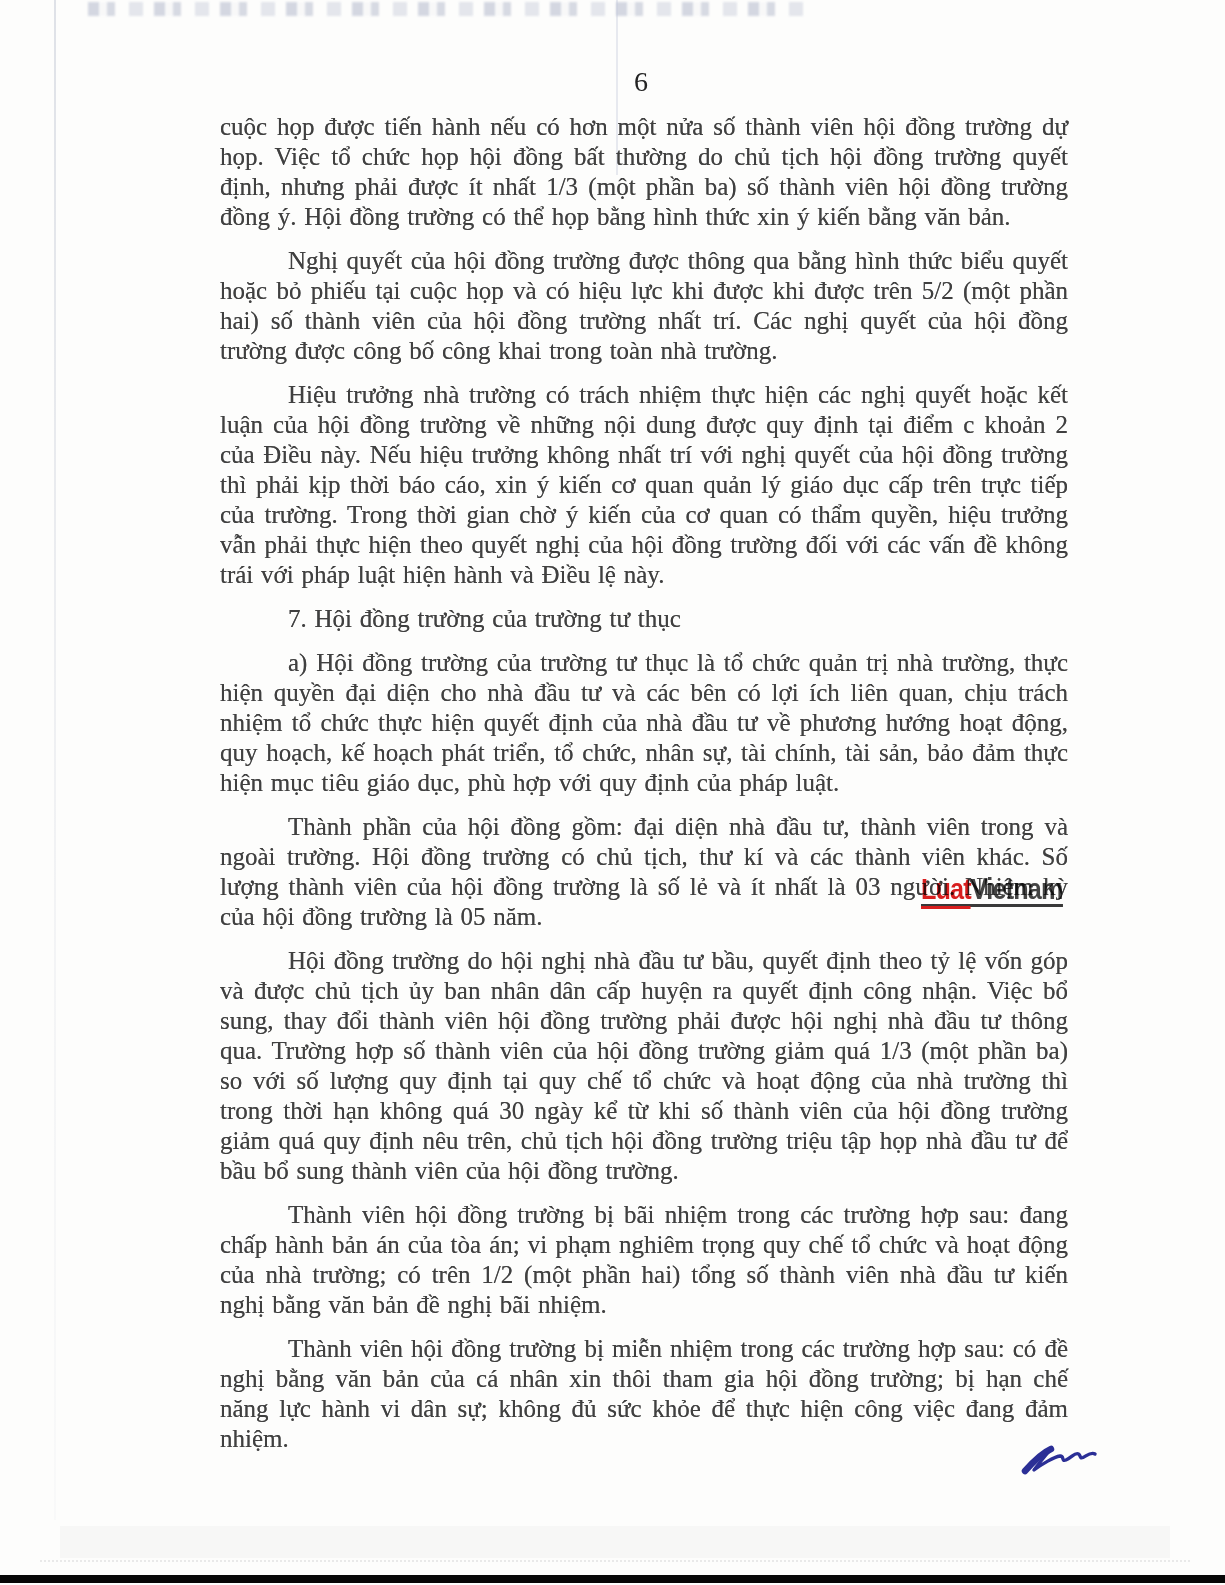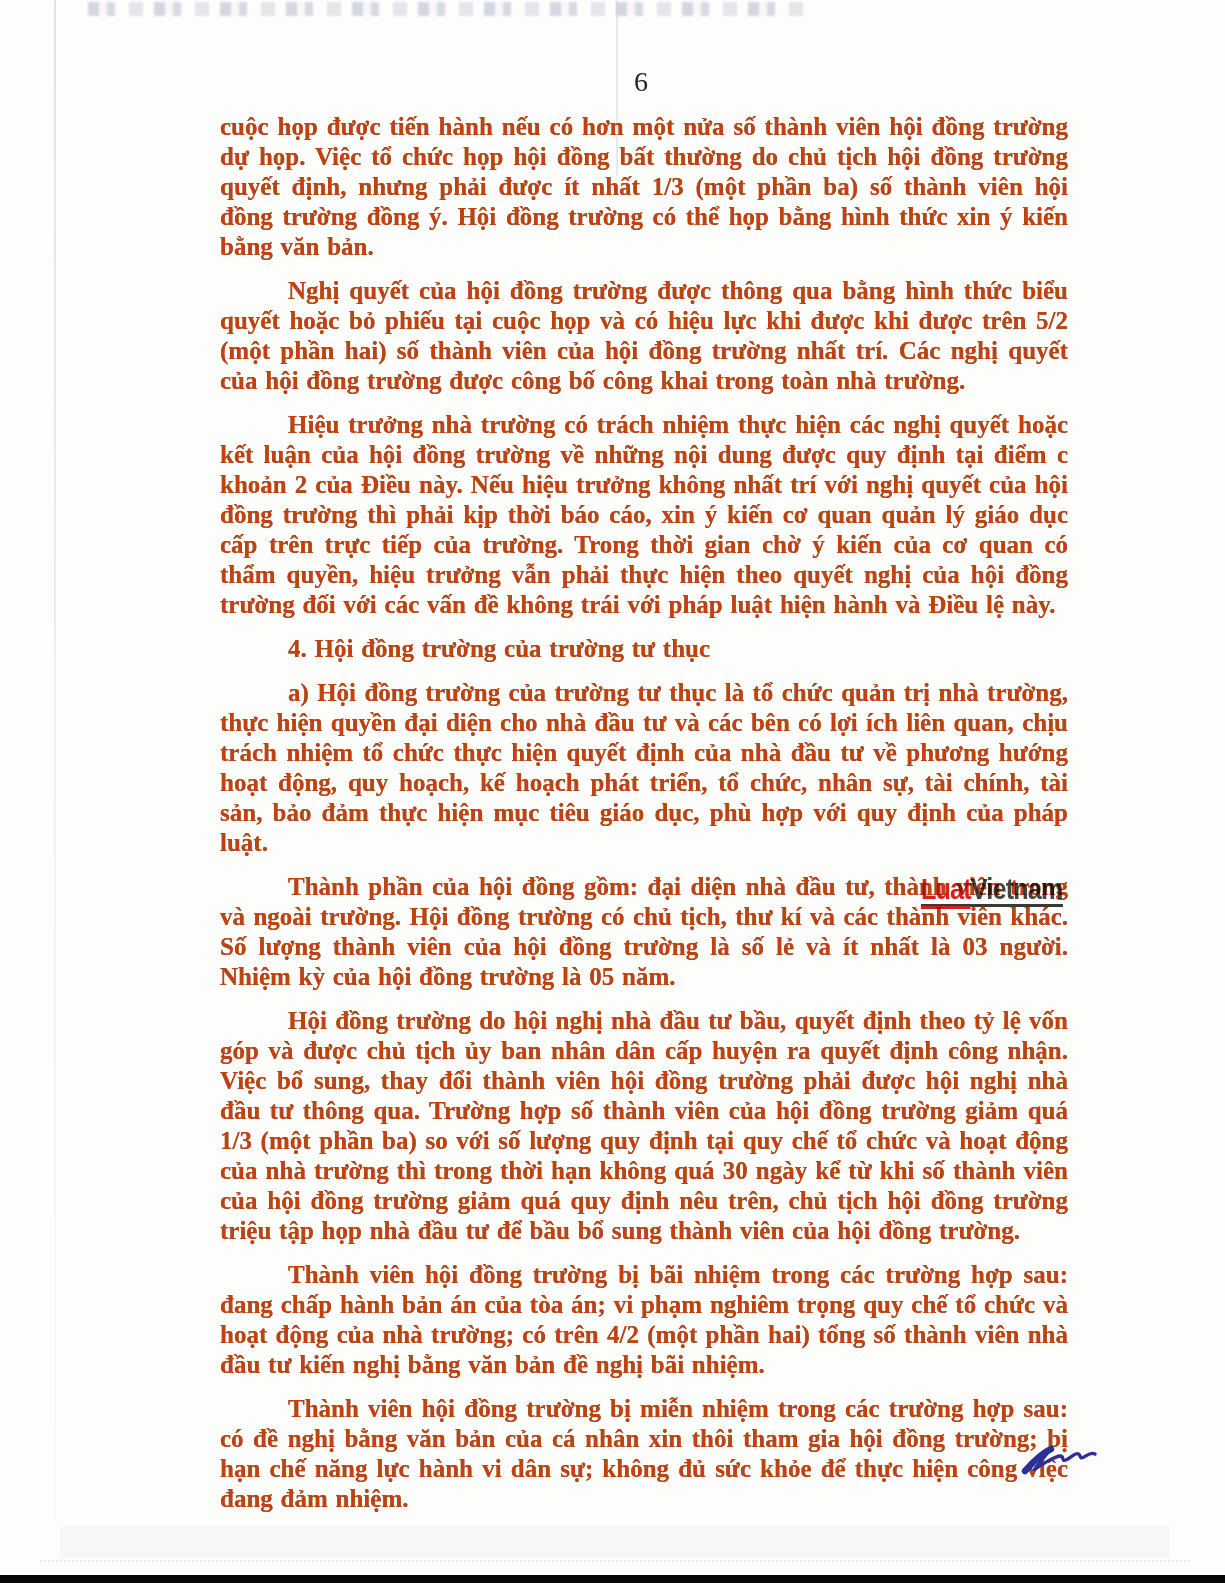--- a/index.html
+++ b/index.html
@@ -77,29 +77,29 @@
 <body style="background: rgb(253, 253, 252);">
 
 <div>
 
   <div class="top-smudge"></div>
   <div class="left-line"></div>
   <div class="mid-line"></div>
 
   <div class="page-number">6</div>
 
-  <div class="content" style="color: #c2410c; font-weight: bold;">
+  <div class="content" style="color: #404040;">
       <p class="para">cuộc họp được tiến hành nếu có hơn một nửa số thành viên hội đồng trường dự họp. Việc tổ chức họp hội đồng bất thường do chủ tịch hội đồng trường quyết định, nhưng phải được ít nhất 1/3 (một phần ba) số thành viên hội đồng trường đồng ý. Hội đồng trường có thể họp bằng hình thức xin ý kiến bằng văn bản.</p>
       <p class="para indent">Nghị quyết của hội đồng trường được thông qua bằng hình thức biểu quyết hoặc bỏ phiếu tại cuộc họp và có hiệu lực khi được khi được trên 5/2 (một phần hai) số thành viên của hội đồng trường nhất trí. Các nghị quyết của hội đồng trường được công bố công khai trong toàn nhà trường.</p>
       <p class="para indent">Hiệu trưởng nhà trường có trách nhiệm thực hiện các nghị quyết hoặc kết luận của hội đồng trường về những nội dung được quy định tại điểm c khoản 2 của Điều này. Nếu hiệu trưởng không nhất trí với nghị quyết của hội đồng trường thì phải kịp thời báo cáo, xin ý kiến cơ quan quản lý giáo dục cấp trên trực tiếp của trường. Trong thời gian chờ ý kiến của cơ quan có thẩm quyền, hiệu trưởng vẫn phải thực hiện theo quyết nghị của hội đồng trường đối với các vấn đề không trái với pháp luật hiện hành và Điều lệ này.</p>
-      <p class="para indent">4. Hội đồng trường của trường tư thục</p>
+      <p class="para indent">7. Hội đồng trường của trường tư thục</p>
       <p class="para indent">a) Hội đồng trường của trường tư thục là tổ chức quản trị nhà trường, thực hiện quyền đại diện cho nhà đầu tư và các bên có lợi ích liên quan, chịu trách nhiệm tổ chức thực hiện quyết định của nhà đầu tư về phương hướng hoạt động, quy hoạch, kế hoạch phát triển, tổ chức, nhân sự, tài chính, tài sản, bảo đảm thực hiện mục tiêu giáo dục, phù hợp với quy định của pháp luật.</p>
       <p class="para indent">Thành phần của hội đồng gồm: đại diện nhà đầu tư, thành viên trong và ngoài trường. Hội đồng trường có chủ tịch, thư kí và các thành viên khác. Số lượng thành viên của hội đồng trường là số lẻ và ít nhất là 03 người. Nhiệm kỳ của hội đồng trường là 05 năm.</p>
       <p class="para indent">Hội đồng trường do hội nghị nhà đầu tư bầu, quyết định theo tỷ lệ vốn góp và được chủ tịch ủy ban nhân dân cấp huyện ra quyết định công nhận. Việc bổ sung, thay đổi thành viên hội đồng trường phải được hội nghị nhà đầu tư thông qua. Trường hợp số thành viên của hội đồng trường giảm quá 1/3 (một phần ba) so với số lượng quy định tại quy chế tổ chức và hoạt động của nhà trường thì trong thời hạn không quá 30 ngày kể từ khi số thành viên của hội đồng trường giảm quá quy định nêu trên, chủ tịch hội đồng trường triệu tập họp nhà đầu tư để bầu bổ sung thành viên của hội đồng trường.</p>
-      <p class="para indent">Thành viên hội đồng trường bị bãi nhiệm trong các trường hợp sau: đang chấp hành bản án của tòa án; vi phạm nghiêm trọng quy chế tổ chức và hoạt động của nhà trường; có trên 4/2 (một phần hai) tổng số thành viên nhà đầu tư kiến nghị bằng văn bản đề nghị bãi nhiệm.</p>
+      <p class="para indent">Thành viên hội đồng trường bị bãi nhiệm trong các trường hợp sau: đang chấp hành bản án của tòa án; vi phạm nghiêm trọng quy chế tổ chức và hoạt động của nhà trường; có trên 1/2 (một phần hai) tổng số thành viên nhà đầu tư kiến nghị bằng văn bản đề nghị bãi nhiệm.</p>
       <p class="para indent">Thành viên hội đồng trường bị miễn nhiệm trong các trường hợp sau: có đề nghị bằng văn bản của cá nhân xin thôi tham gia hội đồng trường; bị hạn chế năng lực hành vi dân sự; không đủ sức khỏe để thực hiện công việc đang đảm nhiệm.</p>
     </div>
 
   <div class="watermark"><span class="wm-red">Luat</span><span class="wm-dark">Vietnam</span></div>
 
   <svg class="signature" width="80" height="38" viewBox="0 0 80 38">
     <path d="M5 29 C13 20, 22 11, 31 7" stroke="#2b2f96" stroke-width="6.5" fill="none" stroke-linecap="round"></path>
     <path d="M31 7 C25 14, 17 24, 14 28 C22 22, 34 15, 40 14 C44.5 13.5, 41 20, 46 18 C52 15.5, 55 10, 58.5 12 C61 13.5, 59.5 17, 63 15.5 C67 13.5, 71 9.5, 75 12" stroke="#2b2f96" stroke-width="3.4" fill="none" stroke-linecap="round" stroke-linejoin="round"></path>
   </svg>
 

